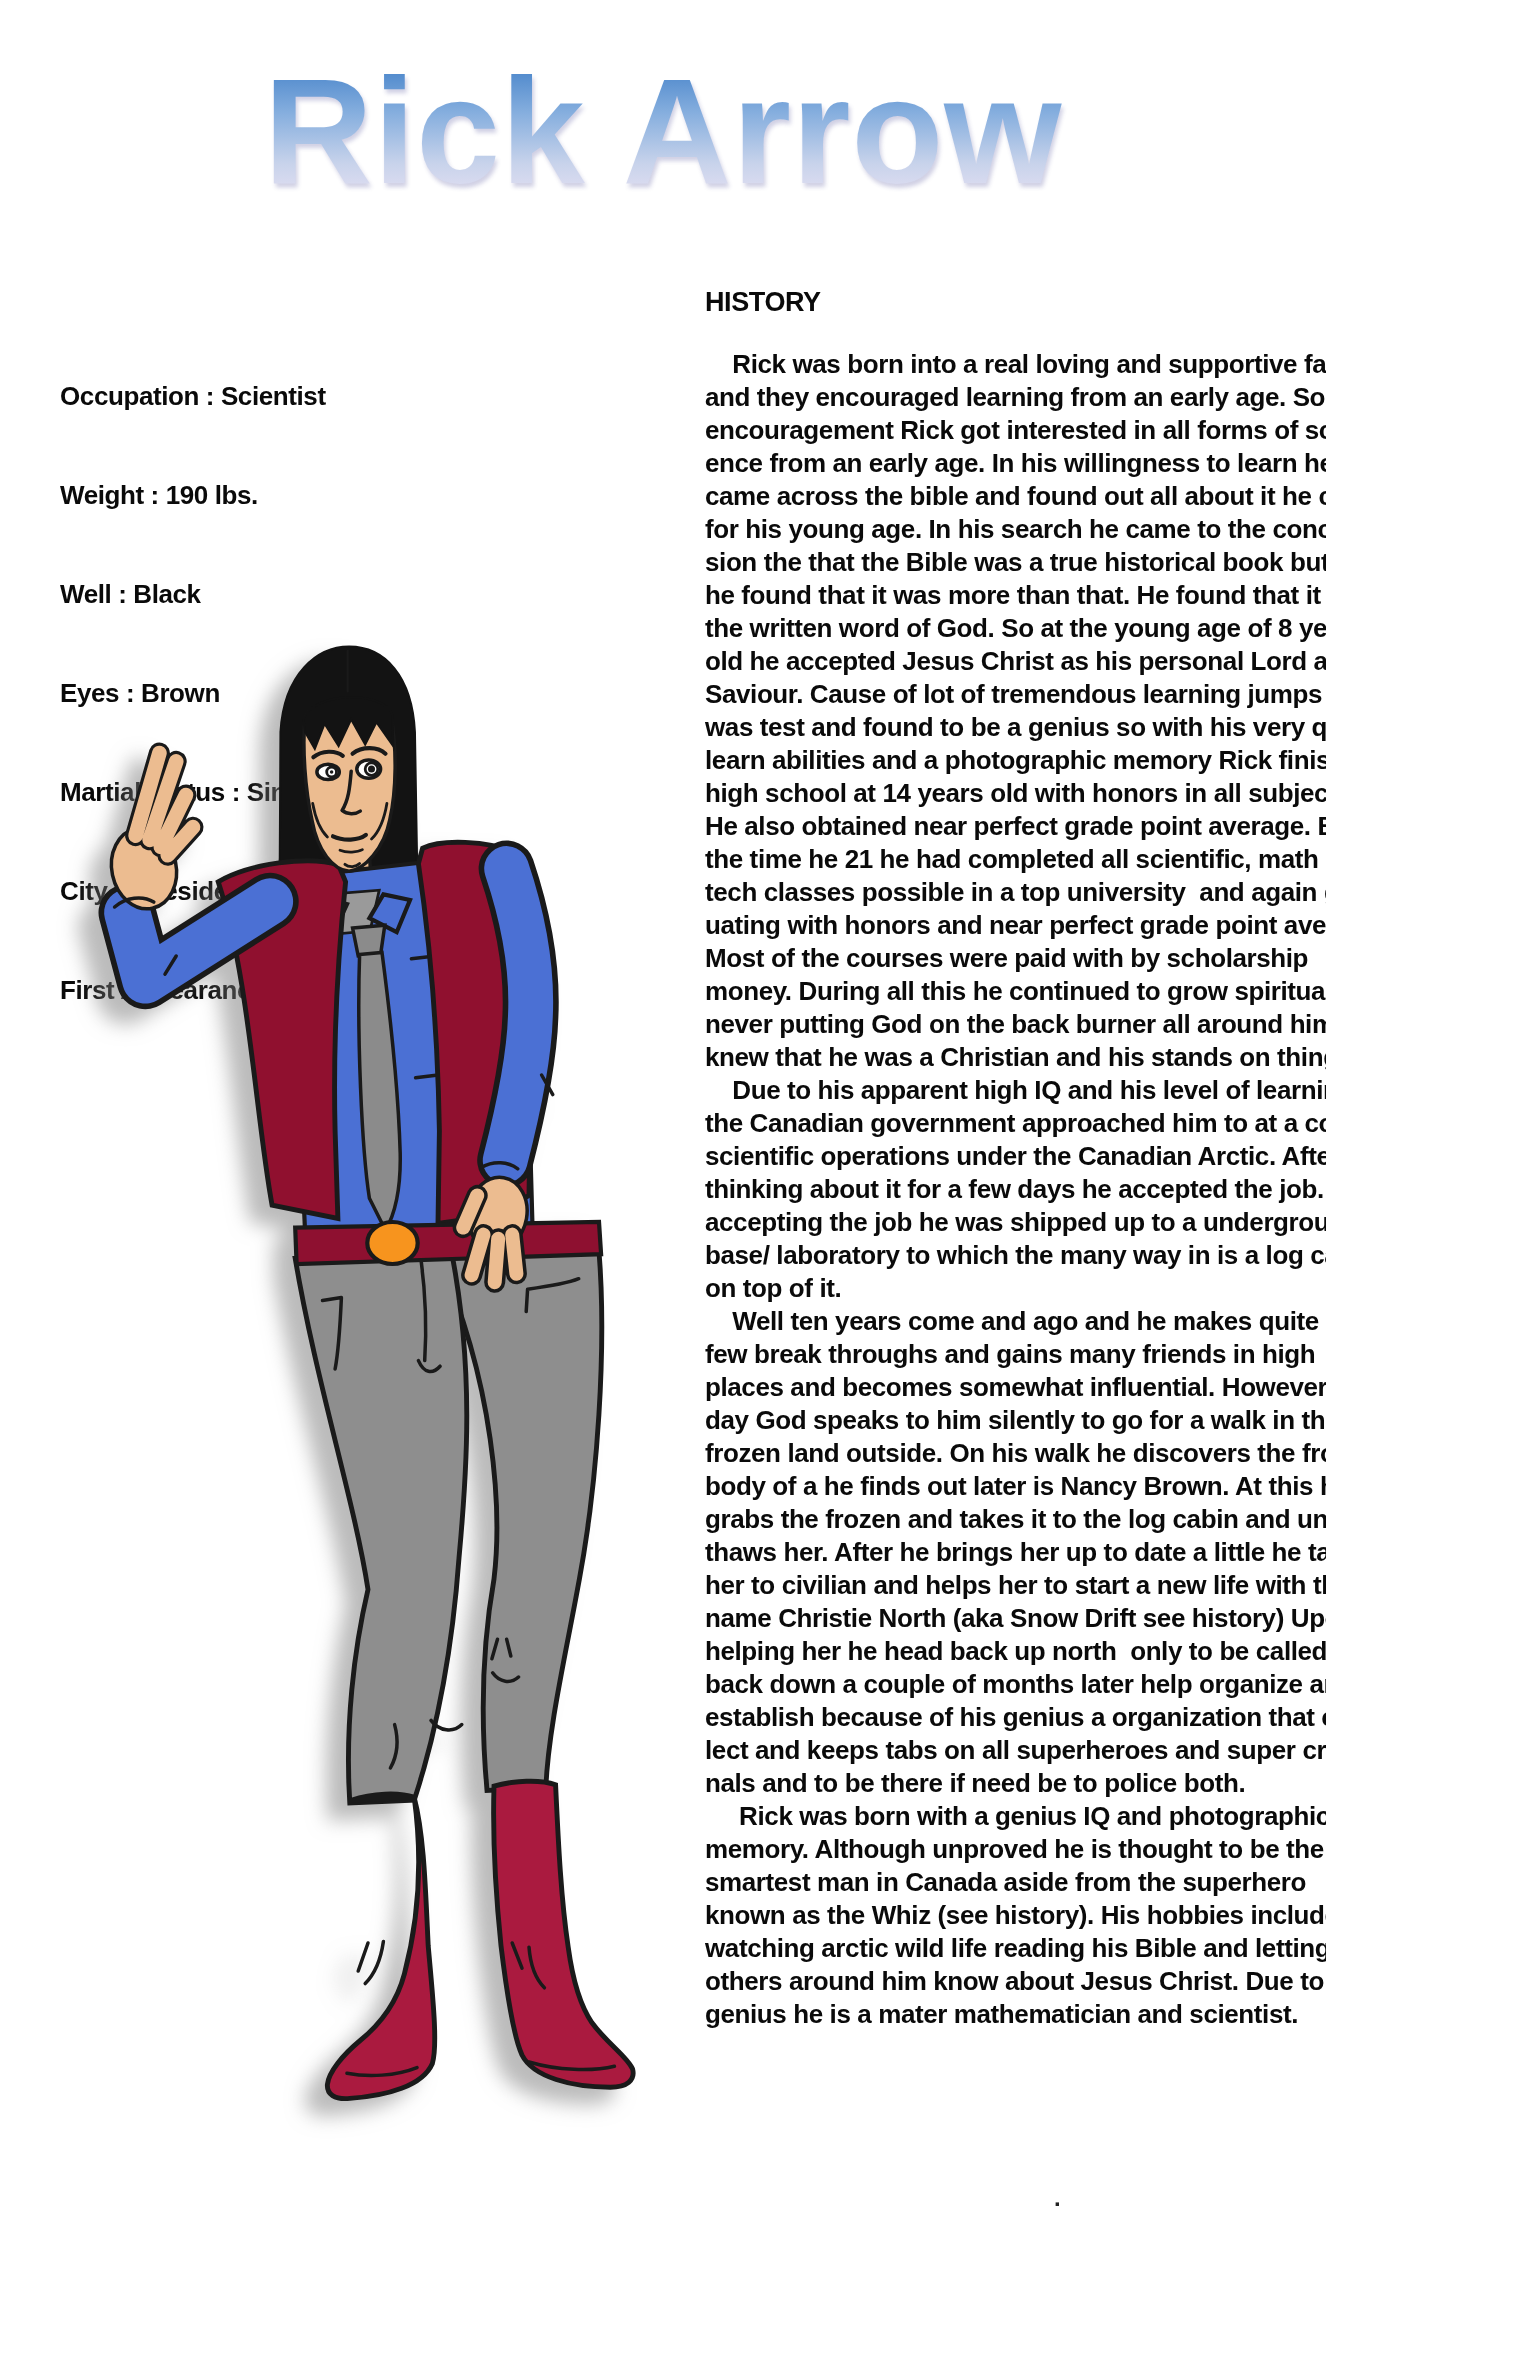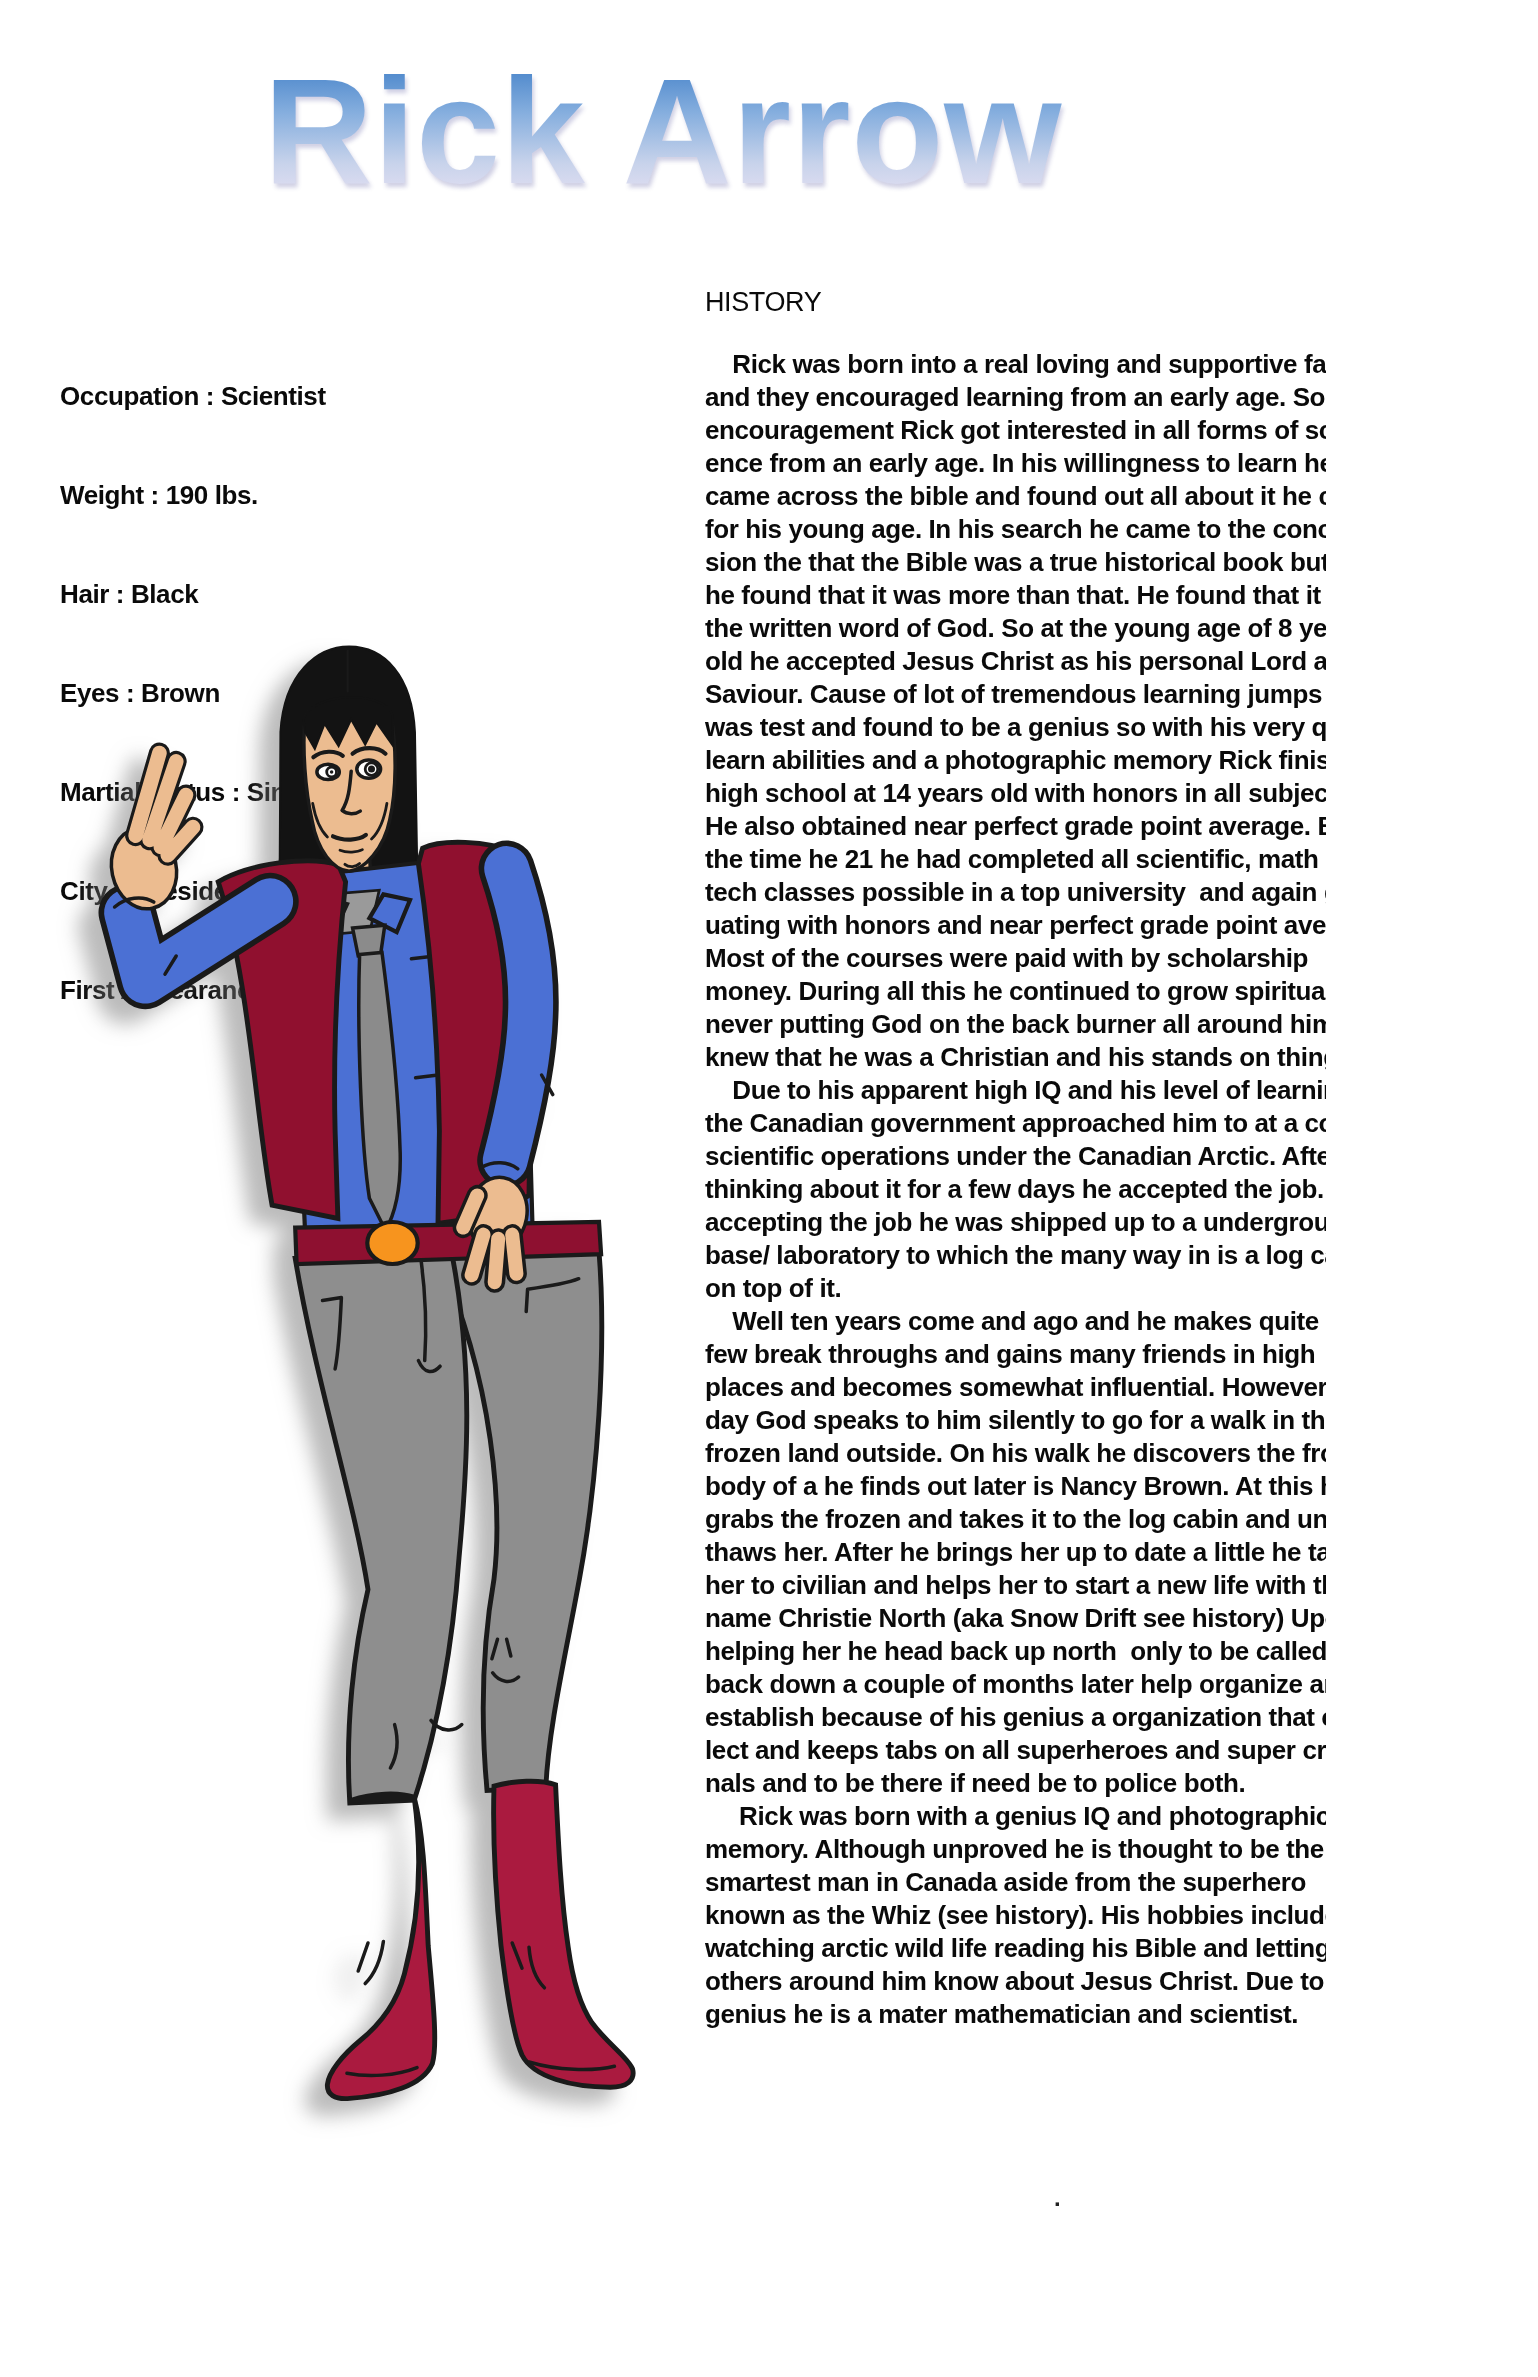--- a/index.html
+++ b/index.html
@@ -34,21 +34,21 @@
     font-size:26px;font-weight:bold;letter-spacing:-0.4px;
     line-height:33px;white-space:pre;
   }
   
   .rightcol{
     position:absolute;left:705px;top:286px;width:805px;
     font-size:26px;font-weight:bold;letter-spacing:-0.4px;
     line-height:33px;
   }
   .heading{
-    font-size:27px;font-weight:normal;letter-spacing:-0.4px;
+    font-size:27px;font-weight:bold;letter-spacing:-0.4px;
     margin:0 0 29px 0;white-space:pre;
   }
   .heading.skills{margin:45px 0 24px 0;}
   .para{margin:0;white-space:pre;}
   
   .stray-dot{
     position:absolute;left:1054px;top:2184px;
     font-size:24px;font-weight:bold;color:#222;
   }
   
@@ -78,21 +78,21 @@
 </head>
 <body>
 
 <div class="page">
 
   <div class="title">Rick Arrow</div>
 
   <div class="stats">
     <div>Occupation : Scientist</div>
     <div>Weight : 190 lbs.</div>
-    <div>Hair : Black</div>
+    <div>Well : Black</div>
     <div>Eyes : Brown</div>
     <div>Martial Status : Single</div>
     <div>City of Residence : Edmonton, Alberta</div>
     <div>First Appearance : Snow Drift #</div>
   </div>
 
   <div class="rightcol">
     <div class="heading">HISTORY</div>
     <div class="para">    Rick was born into a real loving and supportive family
 and they encouraged learning from an early age. So with

